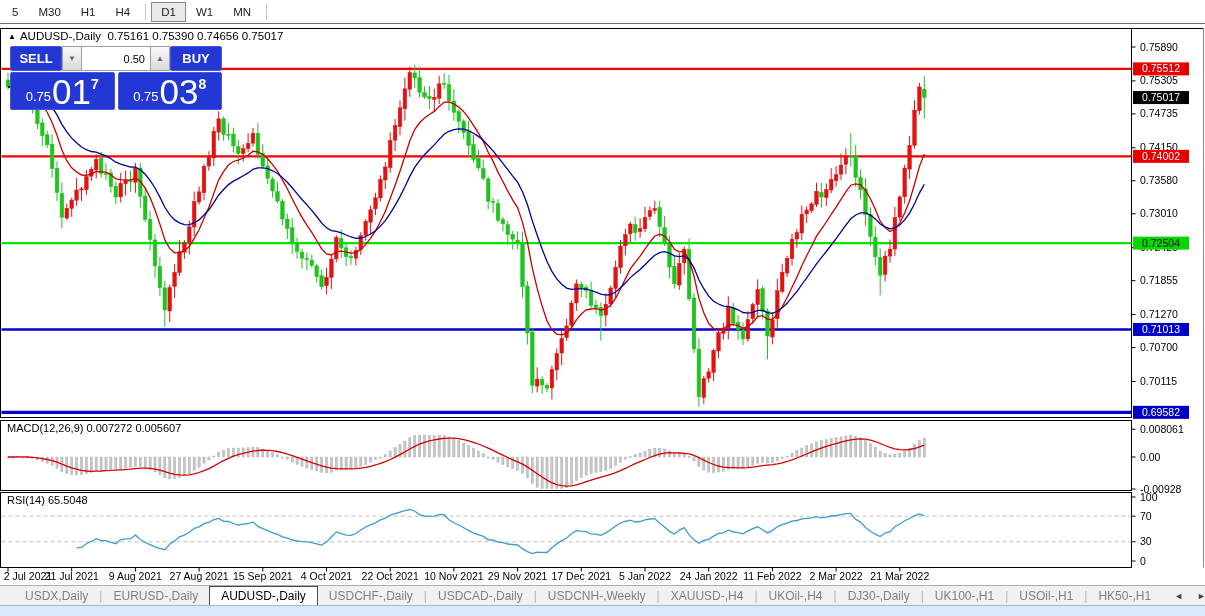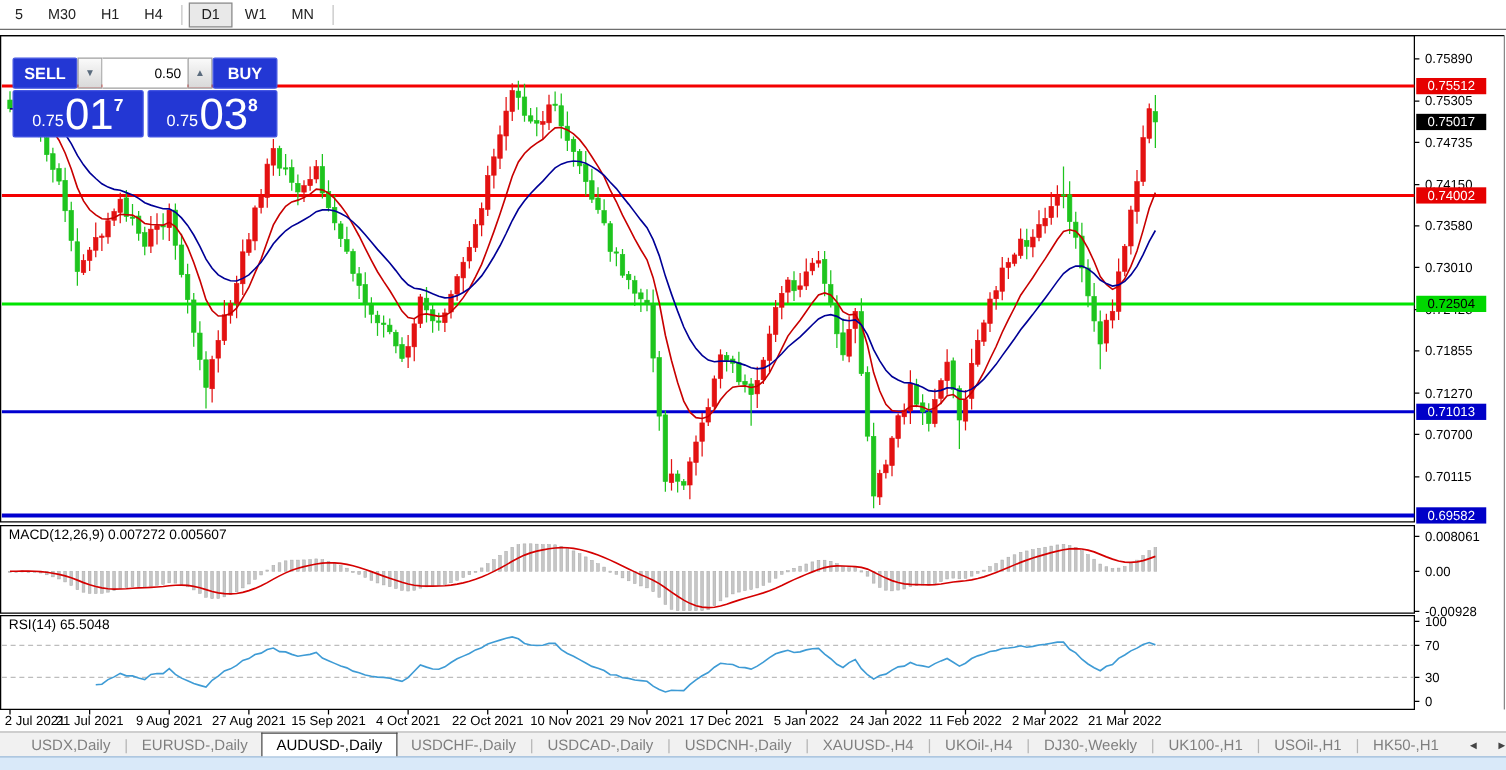--- a/index.html
+++ b/index.html
@@ -735,20 +735,23 @@
         <text x="708.7" y="556" text-anchor="middle">24 Jan 2022</text>
         <line x1="772.4000000000001" y1="543.5" x2="772.4000000000001" y2="547.5" stroke="#000"></line>
         <text x="772.4000000000001" y="556" text-anchor="middle">11 Feb 2022</text>
         <line x1="836.1" y1="543.5" x2="836.1" y2="547.5" stroke="#000"></line>
         <text x="836.1" y="556" text-anchor="middle">2 Mar 2022</text>
         <line x1="899.8000000000001" y1="543.5" x2="899.8000000000001" y2="547.5" stroke="#000"></line>
         <text x="899.8000000000001" y="556" text-anchor="middle">21 Mar 2022</text>
       </g>
     </svg>
 
+  <div class="chart-title">
+    <span class="mk">▲</span><span>AUDUSD-,Daily</span>&nbsp;&nbsp;<span>0.75161 0.75390 0.74656 0.75017</span>
+  </div>
 
   <div class="ind-label" style="top:398px">MACD(12,26,9) 0.007272 0.005607</div>
   <div class="ind-label" style="top:470px">RSI(14) 65.5048</div>
 
   <div class="trade-panel">
     <div class="tp-row1">
       <div class="tp-btn">SELL</div>
       <div class="tp-spin">
           <span>▼</span>
         </div>
@@ -775,27 +778,27 @@
 
 <div class="tabsbar">
     <div class="tab">USDX,Daily</div>
     <span class="tabsep">|</span>
     <div class="tab">EURUSD-,Daily</div>
     <div class="tab sel">AUDUSD-,Daily</div>
     <div class="tab">USDCHF-,Daily</div>
     <span class="tabsep">|</span>
     <div class="tab">USDCAD-,Daily</div>
     <span class="tabsep">|</span>
-    <div class="tab">USDCNH-,Daily</div>
+    <div class="tab">USDCNH-,Weekly</div>
     <span class="tabsep">|</span>
     <div class="tab">XAUUSD-,H4</div>
     <span class="tabsep">|</span>
     <div class="tab">UKOil-,H4</div>
     <span class="tabsep">|</span>
-    <div class="tab">DJ30-,Weekly</div>
+    <div class="tab">DJ30-,Daily</div>
     <span class="tabsep">|</span>
     <div class="tab">UK100-,H1</div>
     <span class="tabsep">|</span>
     <div class="tab">USOil-,H1</div>
     <span class="tabsep">|</span>
     <div class="tab">HK50-,H1</div>
     <div class="tab-arrows">
       <span>◄</span>
       <span>►</span>
     </div>

